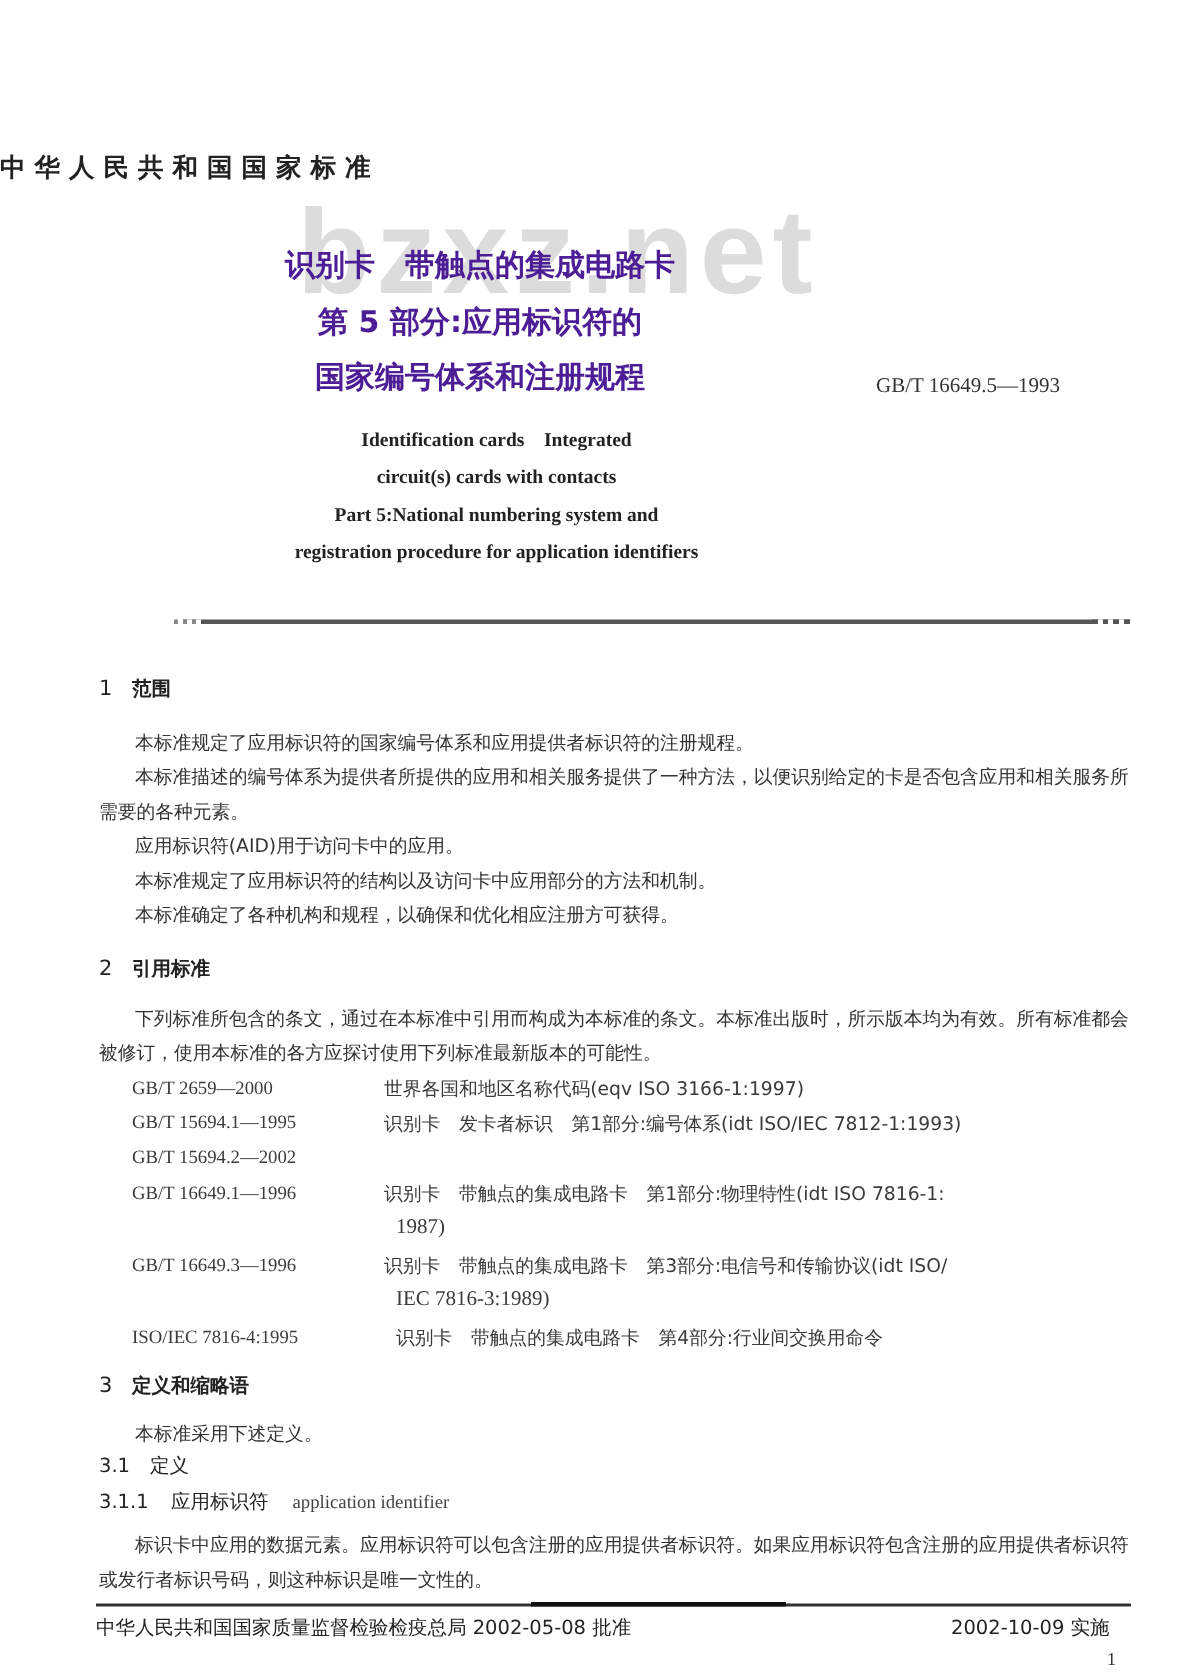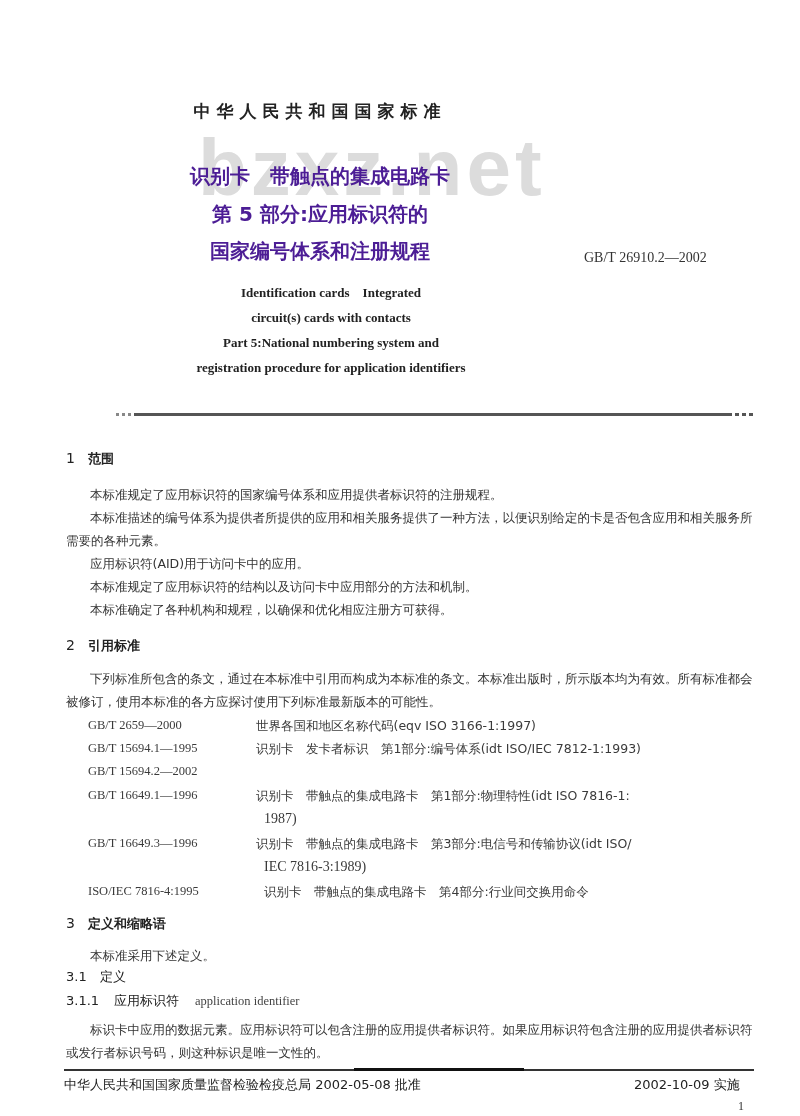--- a/index.html
+++ b/index.html
@@ -1,19 +1,19 @@
 <!DOCTYPE html>
 <html><head>
 <meta charset="utf-8">
 <style>
   html, body { margin: 0; padding: 0; background: #ffffff; }
   body { width: 800px; height: 1116px; position: relative; overflow: hidden; color: #1e1e1e;
          font-family: "DejaVu Sans", sans-serif; }
   .abs { position: absolute; }
-  .cn-header { left: 0; width: 640px; top: 100px; text-align: center; font-size: 17px; font-weight: bold;
+  .cn-header { left: 0; width: 640px; top: 100px; font-size: 17px; font-weight: bold;
                letter-spacing: 6px; color: #222; }
   .watermark { left: 198px; top: 128px; font-size: 80px; font-weight: bold; color: #dcdcdc;
                font-family: "Liberation Sans", sans-serif; letter-spacing: 4px; line-height: 80px; z-index: 0; }
   .title { z-index: 1; font-weight: bold; font-size: 20px; color: #4c1d95; text-align: center; left: 0; width: 640px; }
   .title1 { top: 163px; }
   .title2 { top: 201px; }
   .title3 { top: 238px; }
   .std-no { left: 584px; top: 250px; font-size: 14px; color: #333; font-family: "Liberation Serif", serif; }
   .en-title { left: 150px; width: 362px; text-align: center; font-family: "Liberation Serif", serif;
               font-weight: bold; font-size: 13px; color: #222; line-height: 25px; top: 280px; }
@@ -42,21 +42,21 @@
 <body>
 
 <div class="abs watermark">bzxz.net</div>
 
 <div class="abs cn-header">中华人民共和国国家标准</div>
 
 <div class="abs title title1">识别卡　带触点的集成电路卡</div>
 <div class="abs title title2">第 5 部分:应用标识符的</div>
 <div class="abs title title3">国家编号体系和注册规程</div>
 
-<div class="abs std-no">GB/T 26910.2—2002</div>
+<div class="abs std-no">GB/T 16649.5—1993</div>
 
 <div class="abs en-title">
   <div>Identification cards　Integrated</div>
   <div>circuit(s) cards with contacts</div>
   <div>Part 5:National numbering system and</div>
   <div>registration procedure for application identifiers</div>
 </div>
 
 <div class="abs rule-top">
   <span class="dots-left"></span>

